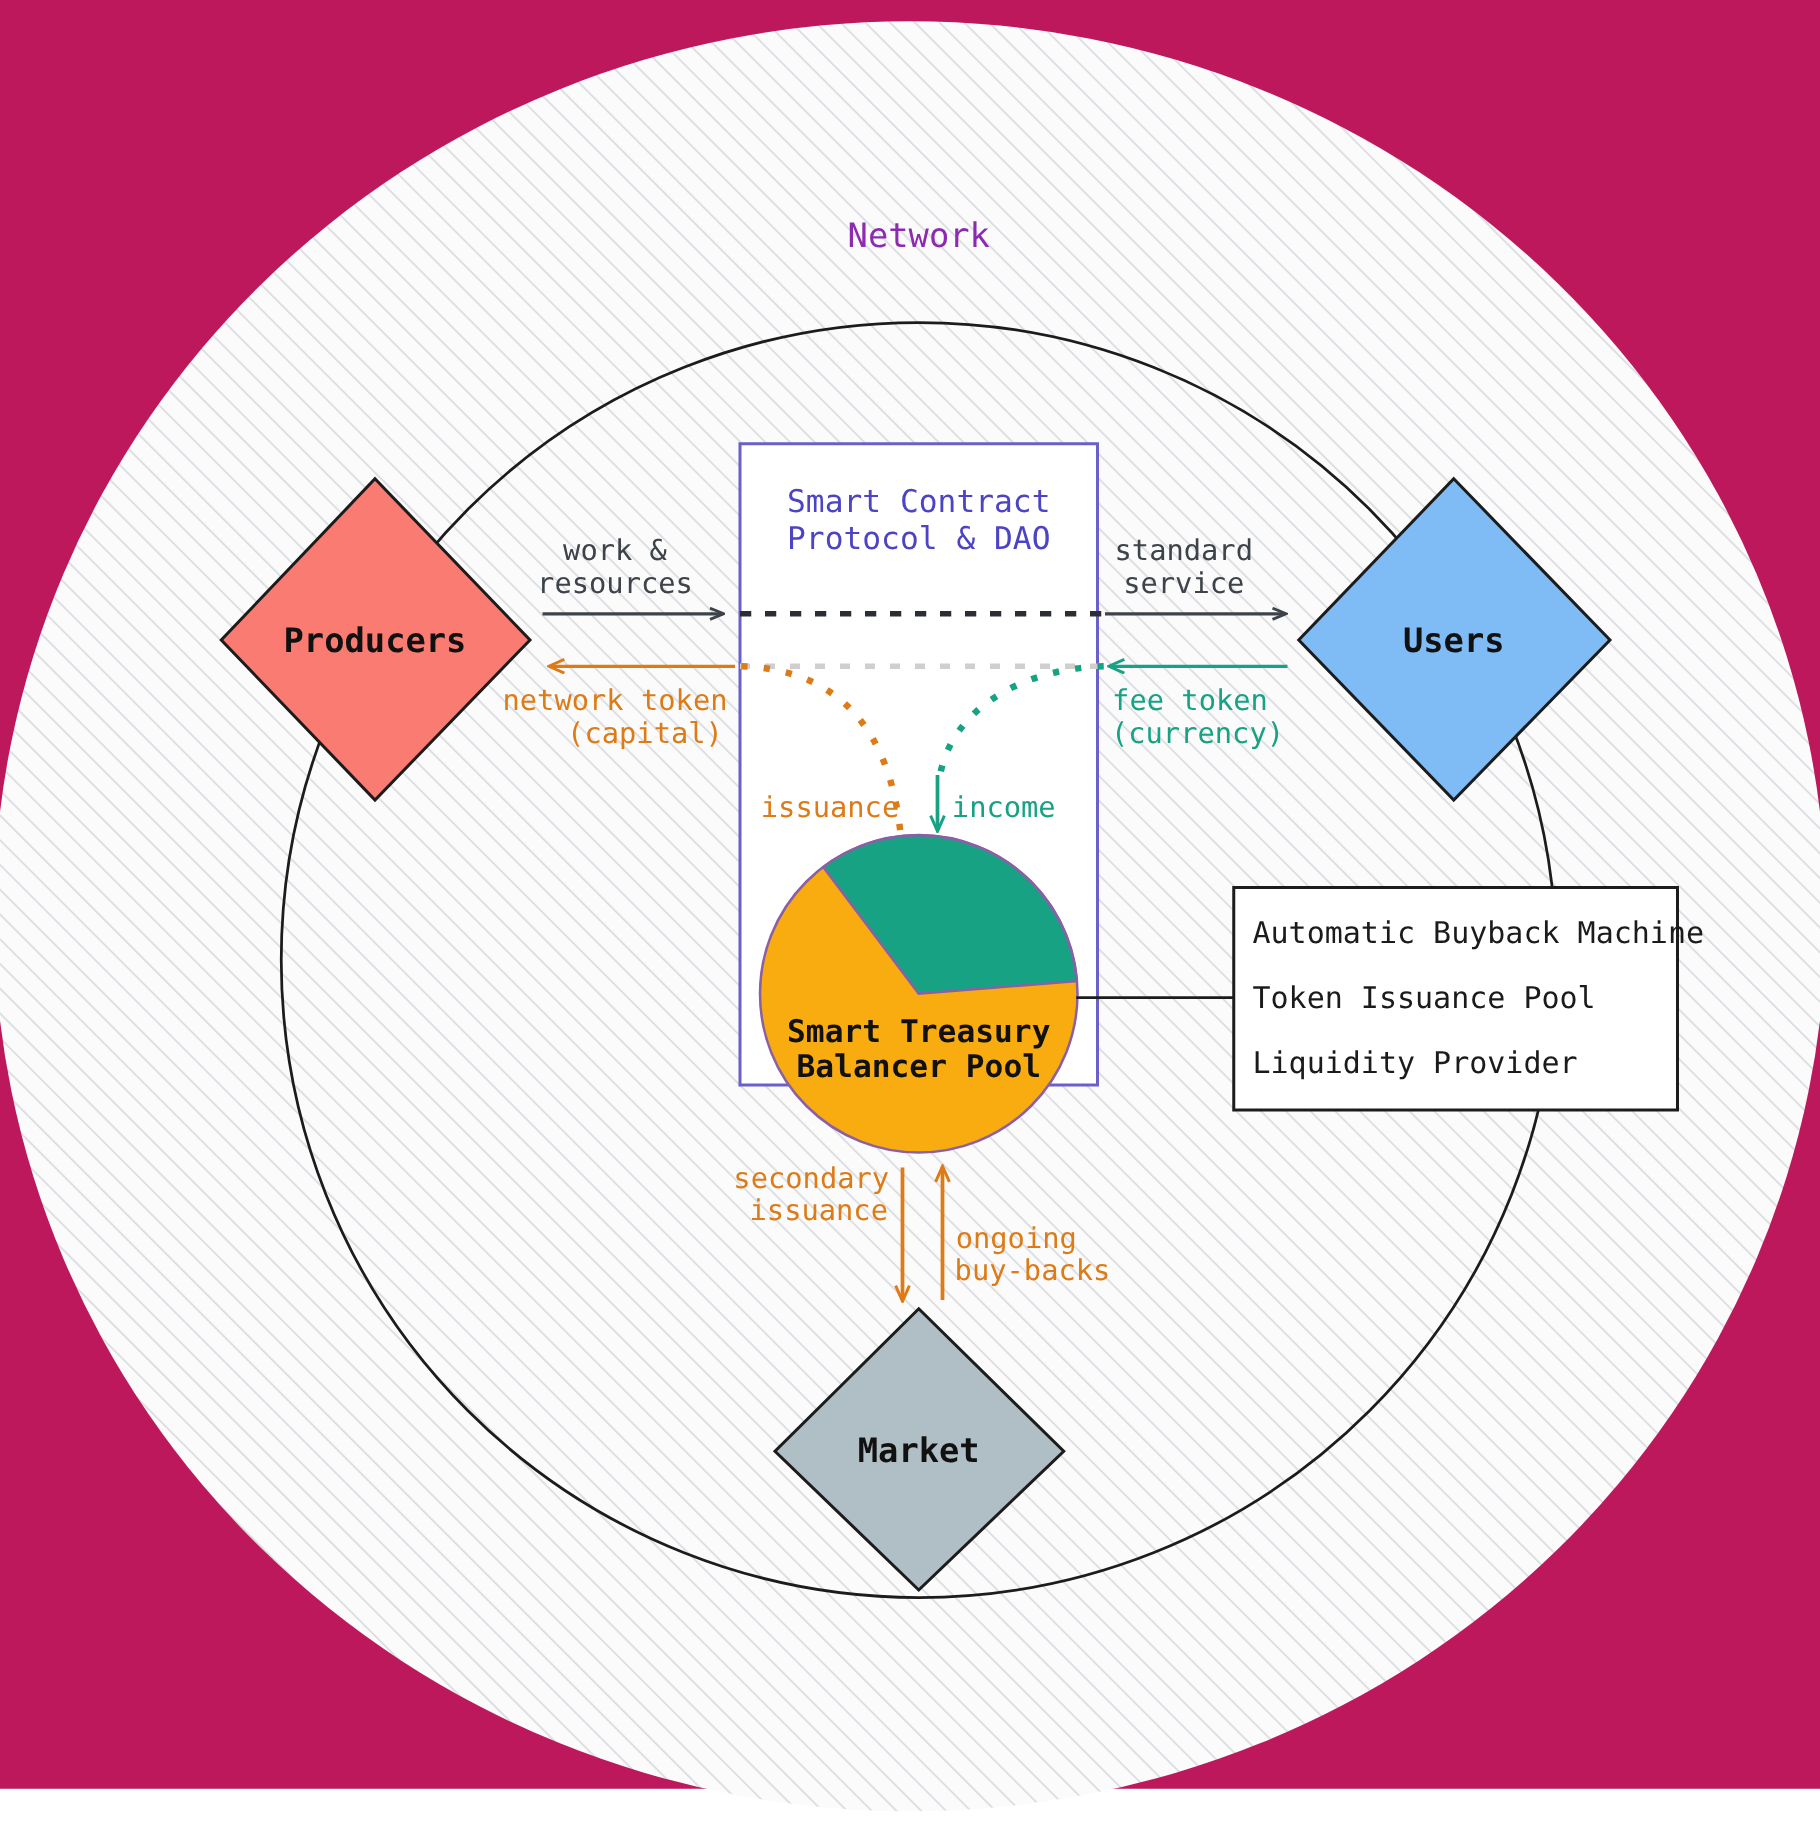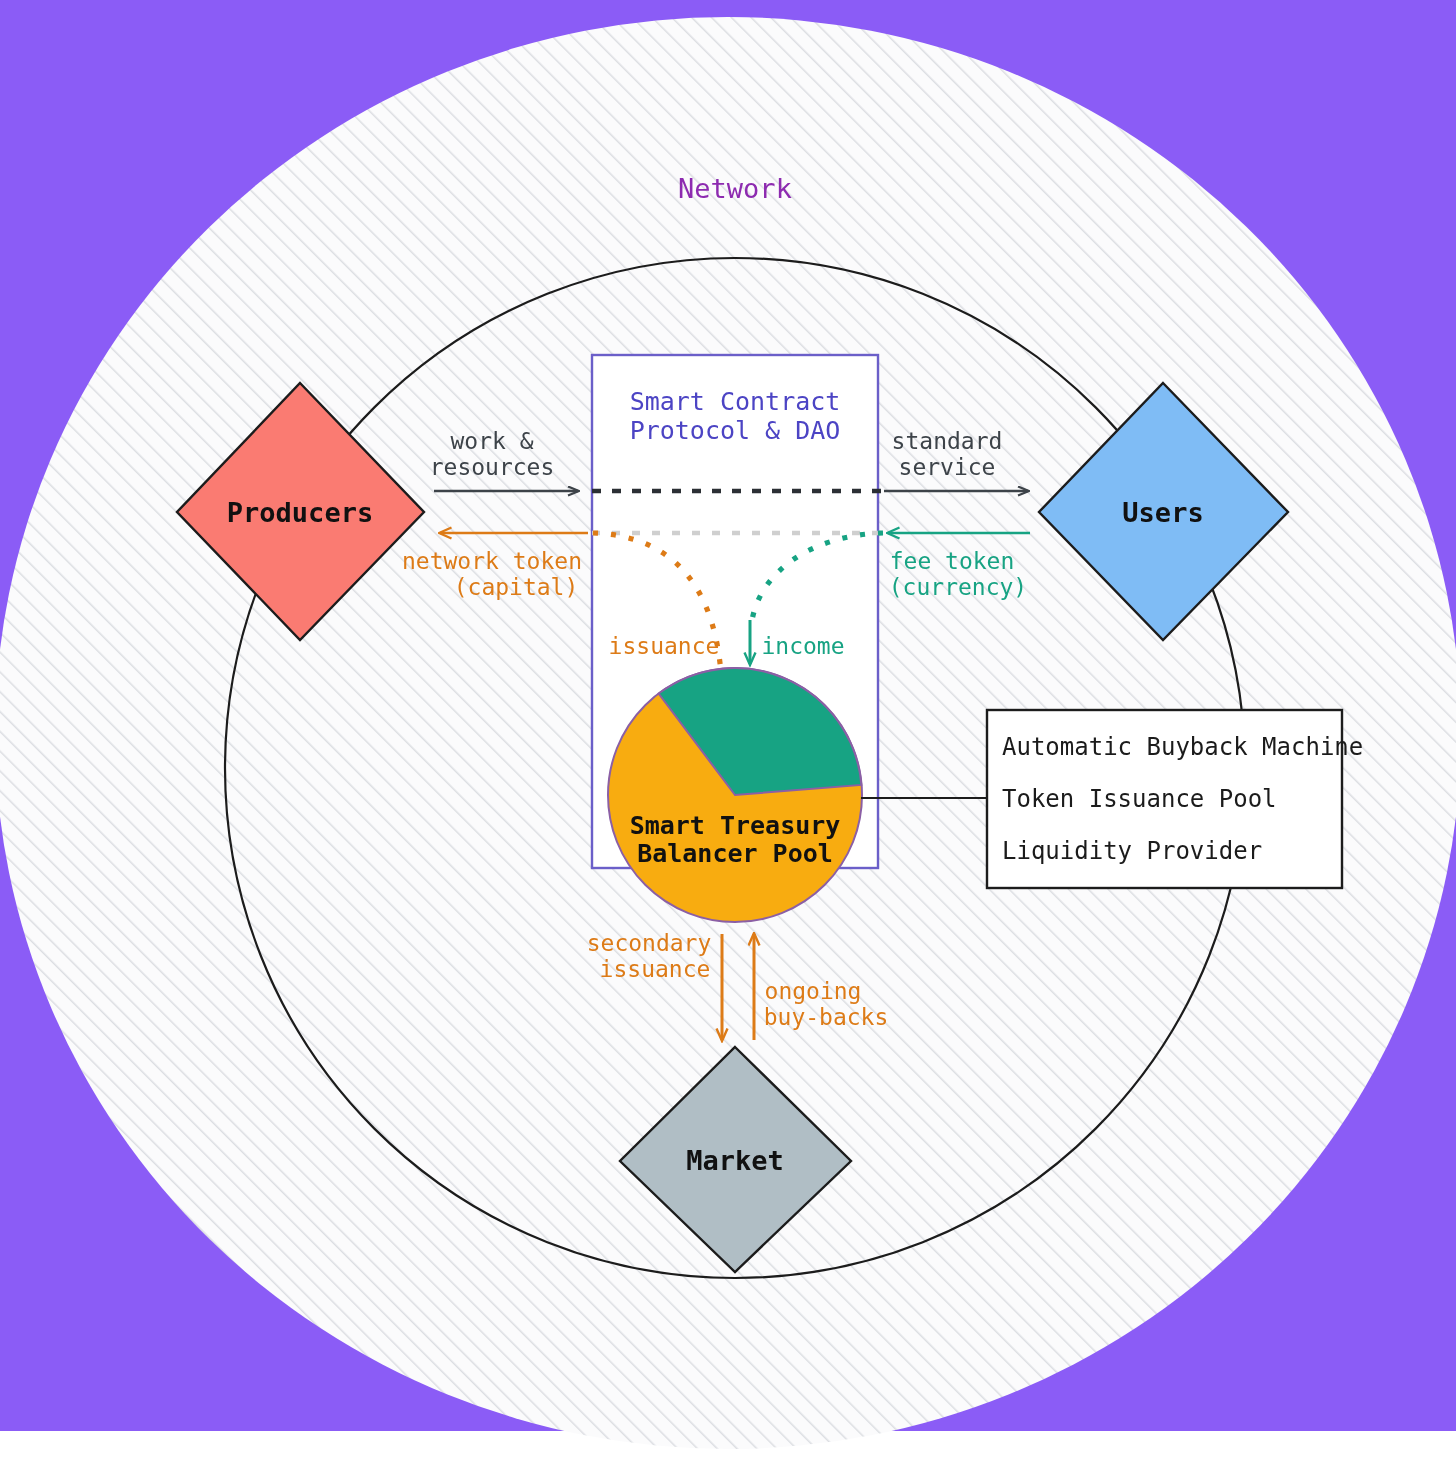--- a/index.html
+++ b/index.html
@@ -11,21 +11,21 @@
   body {
     width: 1456px;
     height: 1465px;
     font-family: "DejaVu Sans Mono", "Liberation Mono", monospace;
     overflow: hidden;
   }
   #stage {
     position: relative;
     width: 1456px;
     height: 1431px;
-    background: #8b5cf6;
+    background: #be185d;
   }
   #diagram-svg {
     position: absolute;
     left: 0;
     top: 0;
     width: 1456px;
     height: 1465px;
   }
   .node-label {
     font-family: "DejaVu Sans Mono", "Liberation Mono", monospace;

